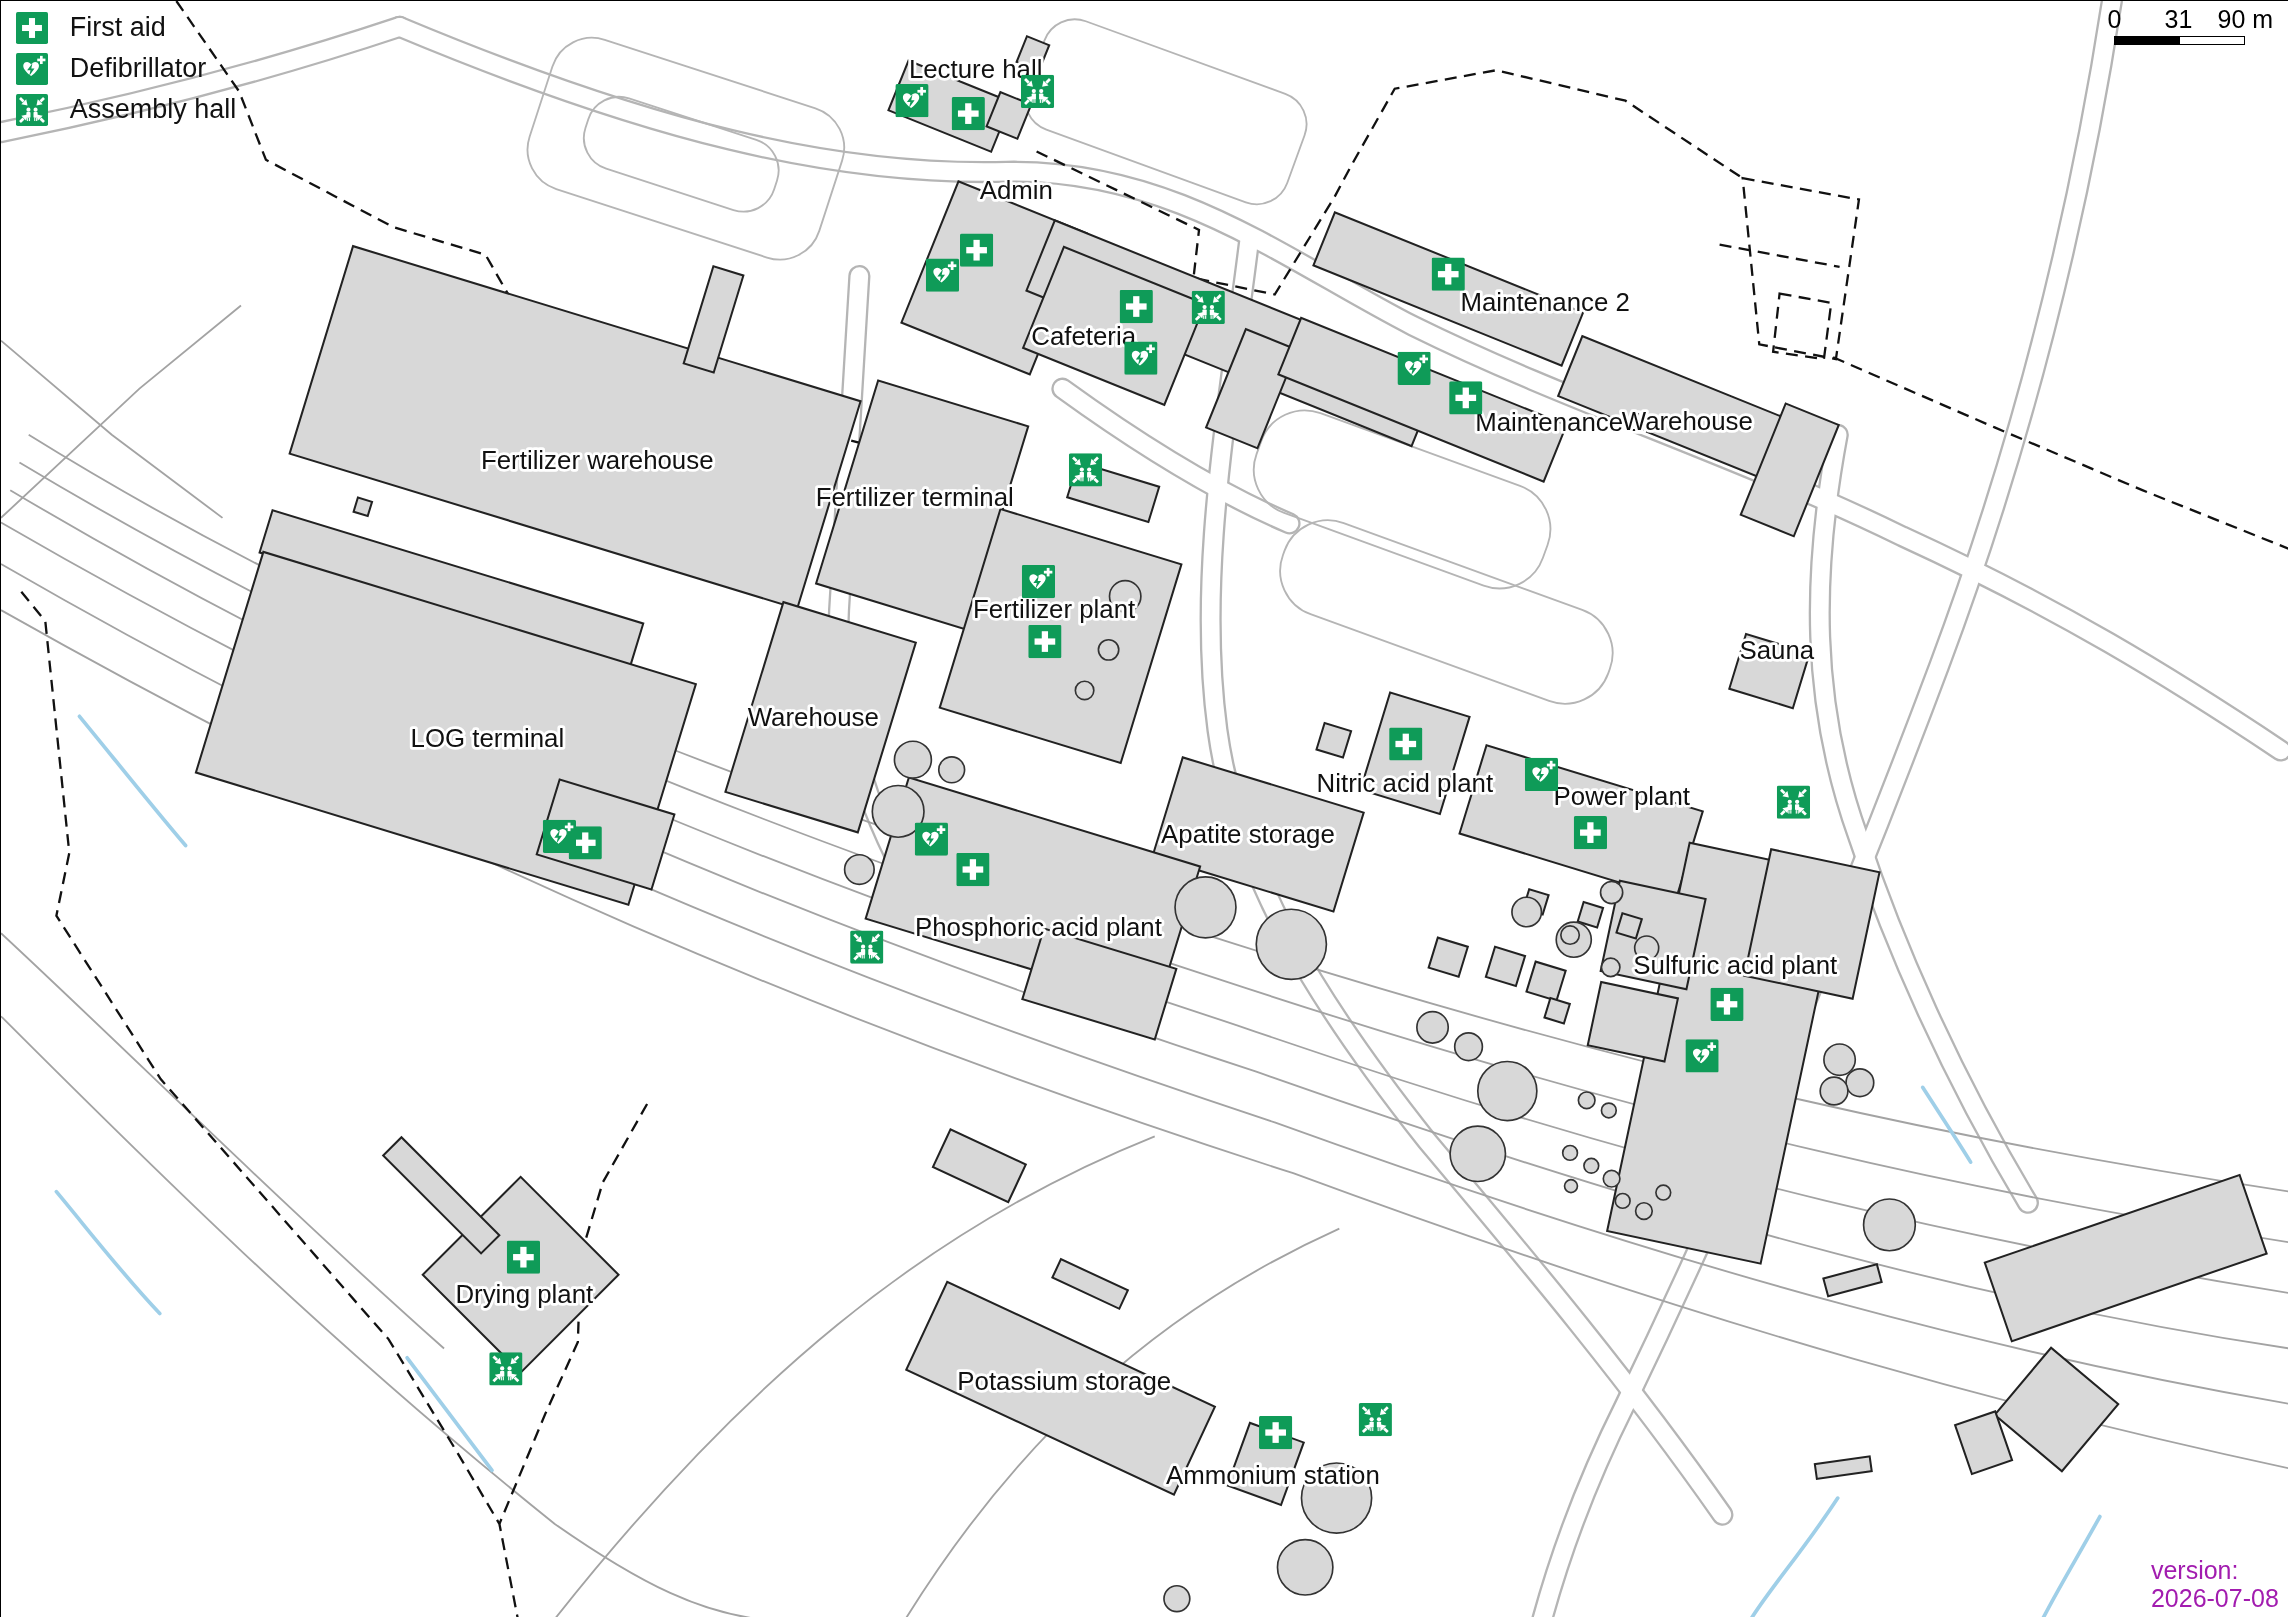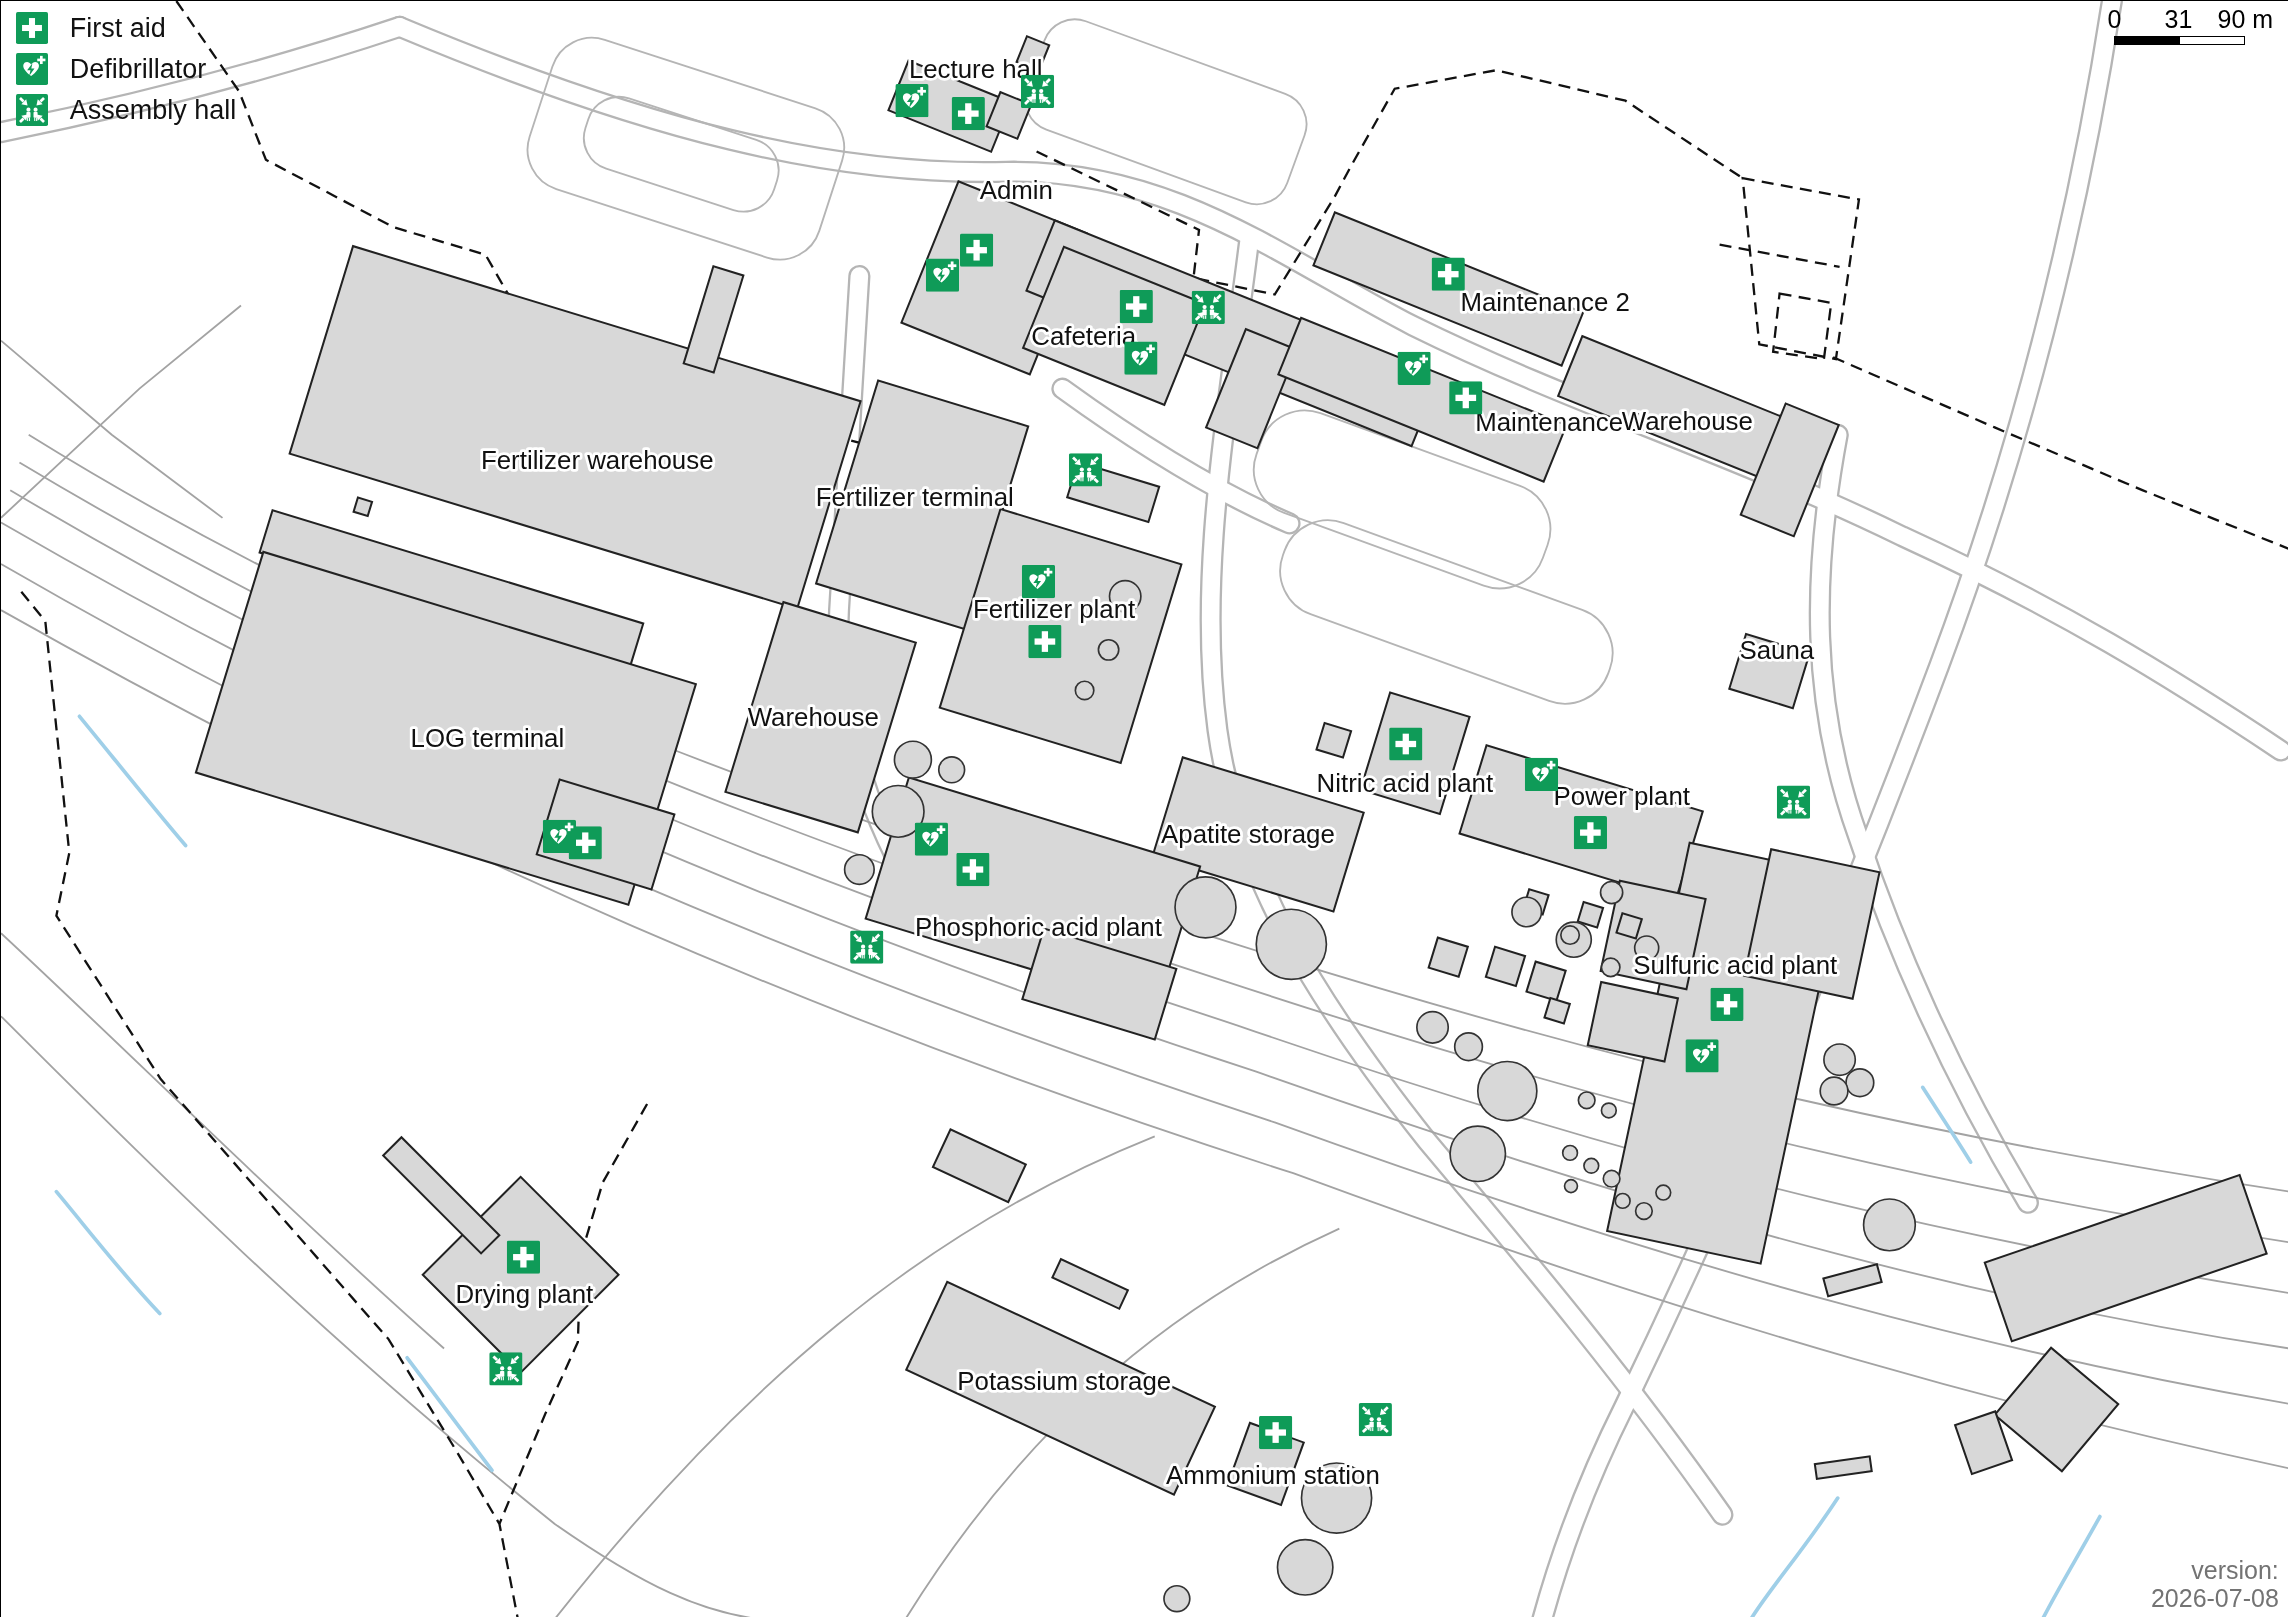--- a/index.html
+++ b/index.html
@@ -18,28 +18,28 @@
   .road-i{stroke:#fff;stroke-width:19px;fill:none;stroke-linecap:round;}
   .rail{stroke:var(--rail);stroke-width:2px;fill:none;}
   .park{stroke:var(--road);stroke-width:2px;fill:none;}
   .water{stroke:var(--water);stroke-width:4px;fill:none;stroke-linecap:round;}
   .bound{stroke:#111;stroke-width:2.5px;fill:none;stroke-dasharray:13 8;}
   .map-label{font:28px "Liberation Sans",sans-serif;fill:#111;stroke:#fff;stroke-width:6px;paint-order:stroke;stroke-linejoin:round;text-anchor:middle;}
   .sym-bg{fill:var(--green);}
   .sym-fg{fill:#fff;}
   .sym-acc{fill:var(--green);}
   .legend{position:absolute;top:11px;left:14.8px;display:flex;flex-direction:column;gap:9.2px;}
-  .legend-row{display:flex;align-items:center;gap:22px;font-size:27px;color:#111;}
+  .legend-row{display:flex;align-items:flex-start;gap:22px;font-size:27px;color:#111;}
   .legend-row svg{width:32px;height:32px;flex:0 0 auto;}
   .scalebar{position:absolute;top:3.7px;right:16.6px;width:185px;height:52px;color:#000;}
   .sb-label{position:absolute;top:0;font-size:25px;transform:translateX(-50%);white-space:nowrap;}
   .sb-bar{position:absolute;top:31px;left:28px;width:129px;height:7.4px;border:1.8px solid #000;display:flex;}
   .sb-left{width:50%;background:#000;}
   .sb-right{width:50%;background:#fff;}
-  .version{position:absolute;right:9.2px;bottom:5.5px;text-align:right;font-size:25px;line-height:1.12;color:#737373;}
+  .version{position:absolute;right:9.2px;bottom:5.5px;font-size:25px;line-height:1.12;color:#a21caf;}
 </style>
 </head>
 <body>
 
 <div class="frame">
 
   <svg id="map" width="2289" height="1618" viewBox="0 0 2480 1753">
     <defs>
       <symbol id="sym-first-aid" viewBox="0 0 36 36">
         <rect class="sym-bg" x="0" y="0" width="36" height="36" rx="2"></rect>

